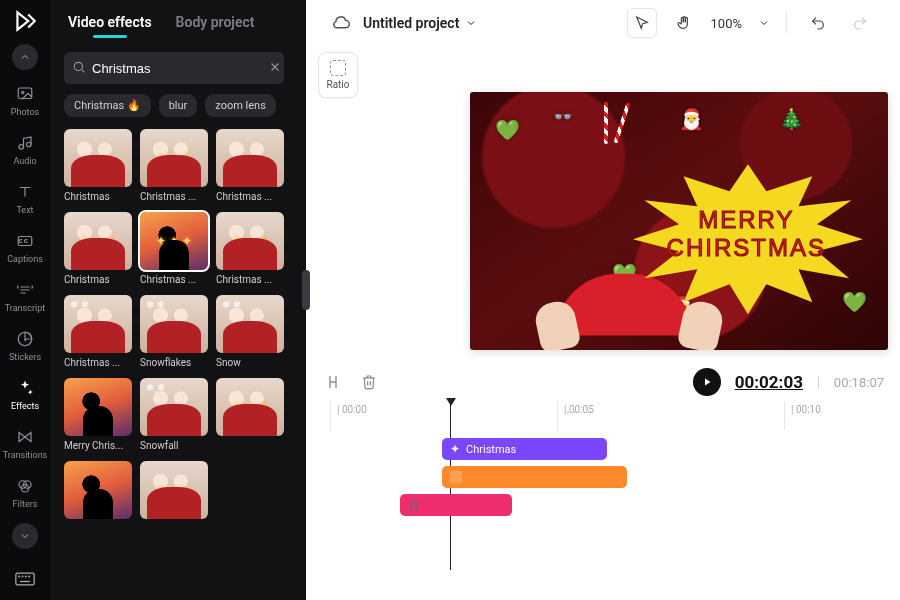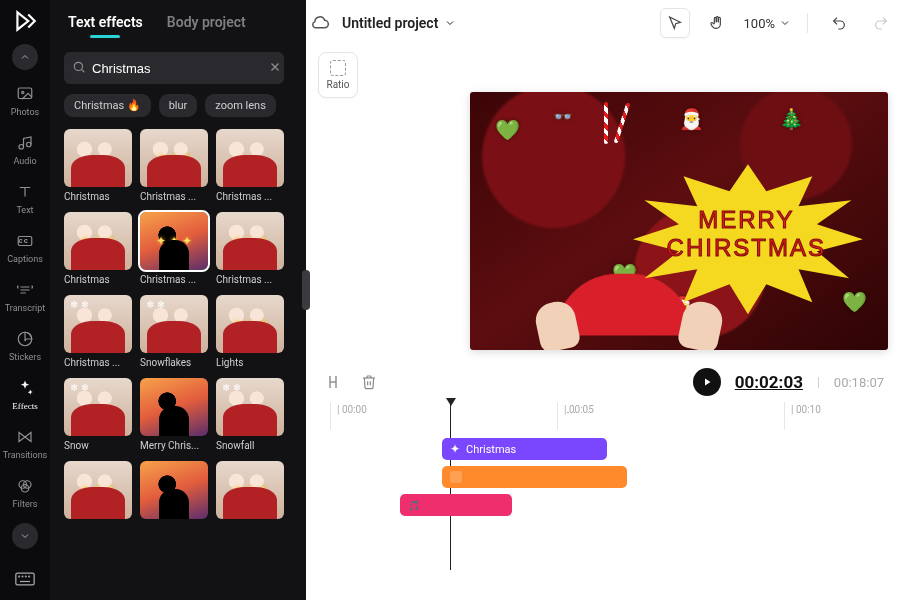--- a/index.html
+++ b/index.html
@@ -18,21 +18,21 @@
   }
   .rail-collapse {
     width: 26px; height: 26px; border-radius: 50%; background: #2a2a2e;
     color: #aaa; display:flex; align-items:center; justify-content:center;
     margin-bottom: 6px; cursor: pointer;
   }
   .rail-item {
     width: 50px; display:flex; flex-direction: column; align-items:center;
     padding: 8px 12px; color: #8f8f94; cursor: pointer; position: relative;
   }
-  .rail-item.active { color: #fff; font-family: Liberation Serif, serif; }
+  .rail-item.active { color: #fff; }
   .rail-item .ri-icon { width:20px; height:20px; display:flex; align-items:center; justify-content:center; }
   .rail-item .ri-label { font-size: 9px; margin-top: 3px; }
   .rail-more {
     width: 26px; height: 26px; border-radius: 50%; background: #2a2a2e;
     color: #aaa; display:flex; align-items:center; justify-content:center;
     margin: 6px 0; cursor: pointer;
   }
   .rail-bottom { margin-top: auto; padding-bottom: 10px; width:100%; display:flex; justify-content:center;}
   .rail-kb {
     width: 26px; height:22px; color:#aaa; display:flex;align-items:center;justify-content:center;
@@ -101,30 +101,30 @@
   .panel-handle {
     width:8px; background:#121214; position:relative; flex-shrink:0;
   }
   .panel-handle .nub{
     position:absolute; right:-4px; top: 45%; width:8px; height:40px; background:#3b3b3f;
     border-radius:4px;
   }
 
   
   .main { flex:1; display:flex; flex-direction:column; background:#fff;}
-  .topbar { height:46px; display:flex; align-items:center; padding: 0 4px; gap:12px;text-align:center;}
+  .topbar { height:46px; display:flex; align-items:center; padding: 0 25px; gap:12px;text-align:center;}
   .tb-cloud { color:#555; }
   .tb-title { font-weight:600; font-size:14px; color:#222; display:flex; align-items:center; gap:6px;}
   .tb-spacer { flex:1; }
   .tb-tool {
     width:30px; height:30px; border-radius:6px; display:flex; align-items:center; justify-content:center;
     color:#444; cursor:pointer;
   }
   .tb-tool.box { border:1px solid #e4e4e6; box-shadow: 0 1px 2px rgba(0,0,0,.04);}
-  .tb-zoom { display:flex; align-items:center; gap:4px; color:#333; font-size:13px;}
+  .tb-zoom { display:flex; align-items:center; gap:16px; color:#333; font-size:13px;}
   .tb-sep { width:1px; height:20px; background:#e5e5e7; margin:0 4px;}
   .tb-tool.disabled { color:#c8c8ca; }
 
   .stage-row { display:flex; align-items:flex-start; padding: 4px 12px 8px;}
   .ratio-btn {
     width:40px; height:46px; border:1px solid #e4e4e6; border-radius:8px; background:#fff;
     display:flex; flex-direction:column; align-items:center; justify-content:center; gap:3px;
     color:#555; font-size:10px; cursor:pointer; margin-top:2px;
     box-shadow: 0 1px 2px rgba(0,0,0,.04);
   }
@@ -311,21 +311,21 @@
           <circle cx="9" cy="5" r=".5"></circle>
           <circle cx="13" cy="5" r=".5"></circle>
           <circle cx="17" cy="5" r=".5"></circle>
         </svg>
     </div>
   </div>
 </div>
 
 <div class="effects-panel">
   <div class="ep-tabs">
-    <div class="ep-tab active">Text effects</div>
+    <div class="ep-tab active">Video effects</div>
     <div class="ep-tab">Body project</div>
   </div>
   <div class="ep-search">
     <span class="s-icon">
       <svg width="14" height="14" viewBox="0 0 24 24" fill="none" stroke="currentColor" stroke-width="2">
           <circle cx="11" cy="11" r="7"></circle>
           <line x1="21" y1="21" x2="16.65" y2="16.65"></line>
         </svg>
     </span>
     <input value="Christmas" style="">
@@ -366,24 +366,20 @@
         <div class="thumb thumb-people thumb-sparkle"></div>
         <div class="t-label">Christmas ...</div>
       </div>
       <div class="ep-card">
         <div class="thumb thumb-people thumb-snow"></div>
         <div class="t-label">Christmas ...</div>
       </div>
       <div class="ep-card">
         <div class="thumb thumb-people thumb-snow"></div>
         <div class="t-label">Snowflakes</div>
-      </div>
-      <div class="ep-card">
-        <div class="thumb thumb-people thumb-sparkle"></div>
-        <div class="t-label">Lights</div>
       </div>
       <div class="ep-card">
         <div class="thumb thumb-people thumb-snow"></div>
         <div class="t-label">Snow</div>
       </div>
       <div class="ep-card">
         <div class="thumb thumb-sil"></div>
         <div class="t-label">Merry Chris...</div>
       </div>
       <div class="ep-card">

